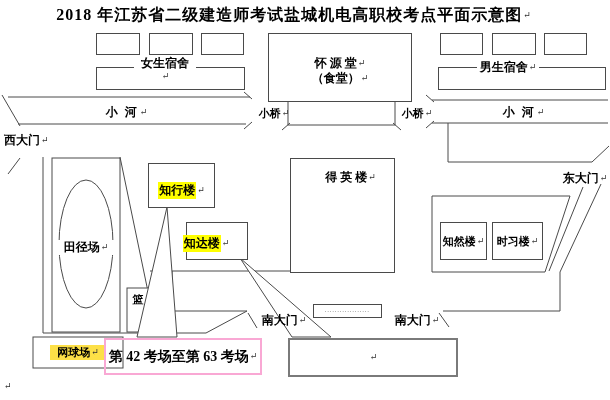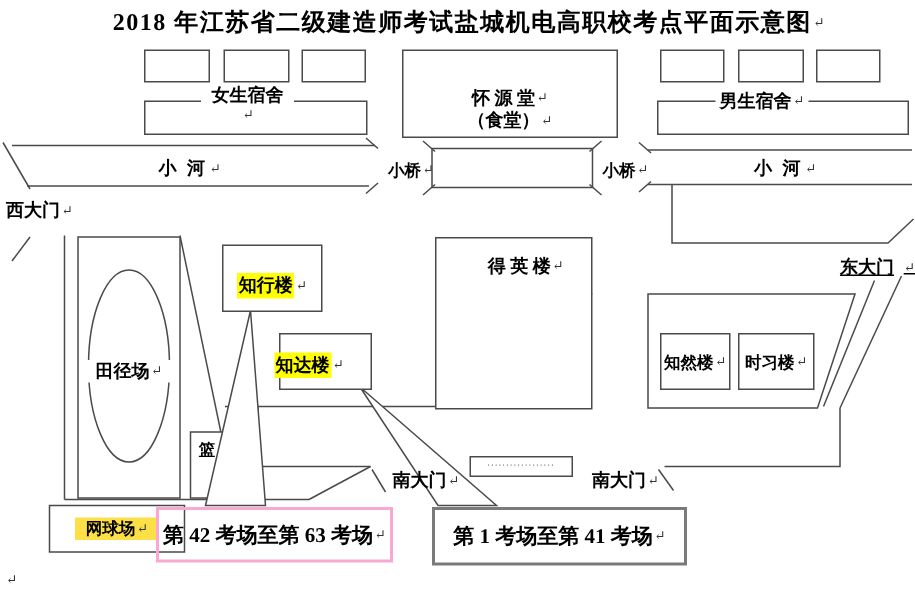--- a/index.html
+++ b/index.html
@@ -9,44 +9,44 @@
   }
   .abs{position:absolute;box-sizing:border-box;}
   svg.linework{position:absolute;left:0;top:0;z-index:1;}
   .lbl{display:flex;align-items:center;justify-content:center;white-space:nowrap;z-index:3;}
   .bold{font-weight:bold;}
   .pm{font-size:9px;font-weight:400;color:#333;margin-left:1px;line-height:1;}
   .box{border:1px solid #4a4a4a;background:#fff;z-index:2;}
   .nb{background:transparent;border:none;}
   .hl{background:#ffff00;padding:0 1px;}
   
-  .t-title{left:0;top:5px;width:588px;height:20px;font-size:16px;letter-spacing:1px;margin-left:19px;}
+  .t-title{left:0;top:5px;width:588px;height:20px;font-size:16px;letter-spacing:1px;}
   .t-note{left:3px;top:378px;width:420px;height:17px;font-size:13px;font-weight:600;justify-content:flex-start;}
   
   .dL1{left:96px;top:33px;width:44px;height:22px;}
   .dL2{left:149px;top:33px;width:44px;height:22px;}
   .dL3{left:201px;top:33px;width:43px;height:22px;}
   .dR1{left:440px;top:33px;width:43px;height:22px;}
   .dR2{left:492px;top:33px;width:44px;height:22px;}
   .dR3{left:544px;top:33px;width:43px;height:22px;}
   .dLongL{left:96px;top:67px;width:149px;height:23px;}
   .dLongR{left:438px;top:67px;width:168px;height:23px;}
   .girls{left:134px;top:60px;width:62px;height:15px;font-size:12px;background:#fff;z-index:3;flex-direction:column;}
   .boys{left:477px;top:60px;width:62px;height:15px;font-size:12px;background:#fff;z-index:3;}
   
-  .huai{left:268px;top:33px;width:144px;height:59px;display:flex;flex-direction:column;align-items:center;justify-content:flex-end;padding-bottom:3px;}
+  .huai{left:268px;top:33px;width:144px;height:69px;display:flex;flex-direction:column;align-items:center;justify-content:flex-end;padding-bottom:15px;}
   .huai .line{font-size:12px;font-weight:bold;line-height:15px;display:flex;align-items:center;}
   
   .riverL{left:90px;top:104px;width:75px;height:16px;font-size:12px;letter-spacing:2px;}
   .riverR{left:487px;top:104px;width:75px;height:16px;font-size:12px;letter-spacing:2px;}
   .bridgeL{left:254px;top:106px;width:40px;height:14px;font-size:11px;}
   .bridgeR{left:397px;top:106px;width:40px;height:14px;font-size:11px;}
   
   .gateW{left:4px;top:133px;width:50px;height:15px;font-size:12px;justify-content:flex-start;}
-  .gateE{left:560px;top:171px;width:50px;height:15px;font-size:12px;justify-content:space-between;text-decoration:underline;}
+  .gateE{left:560px;top:171px;width:50px;height:15px;font-size:12px;justify-content:center;}
   .gateSL{left:260px;top:313px;width:48px;height:15px;font-size:12px;}
   .gateSR{left:393px;top:313px;width:48px;height:15px;font-size:12px;}
   
   .deying{left:290px;top:158px;width:105px;height:115px;}
   .deyingLbl{left:290px;top:162px;width:121px;height:30px;font-size:12px;}
   .zhixing{left:148px;top:163px;width:67px;height:45px;}
   .zhixingLbl{left:148px;top:181px;width:67px;height:18px;font-size:12px;}
   .zhida{left:186px;top:222px;width:62px;height:38px;}
   .zhidaLbl{left:186px;top:234px;width:40px;height:18px;font-size:12px;}
   .zhiran{left:440px;top:222px;width:47px;height:38px;font-size:11px;}
@@ -239,21 +239,20 @@
   </div>
   <div class="abs lbl bold basket">
     <span>篮</span>
   </div>
 
   <div class="abs lbl bold exW">
     <span>第 42 考场至第 63 考场</span>
     <span class="pm">↵</span>
   </div>
   <div class="abs lbl bold exE">
-    <span>第 1 考场至第 41 考场</span>
     <span class="pm">↵</span>
   </div>
 
   <div class="abs lbl tiny">
     <span>∙∙∙∙∙∙∙∙∙∙∙∙∙∙∙∙∙∙</span>
   </div>
 
   <div class="abs lbl t-note">
     <span class="pm">↵</span>
   </div>

